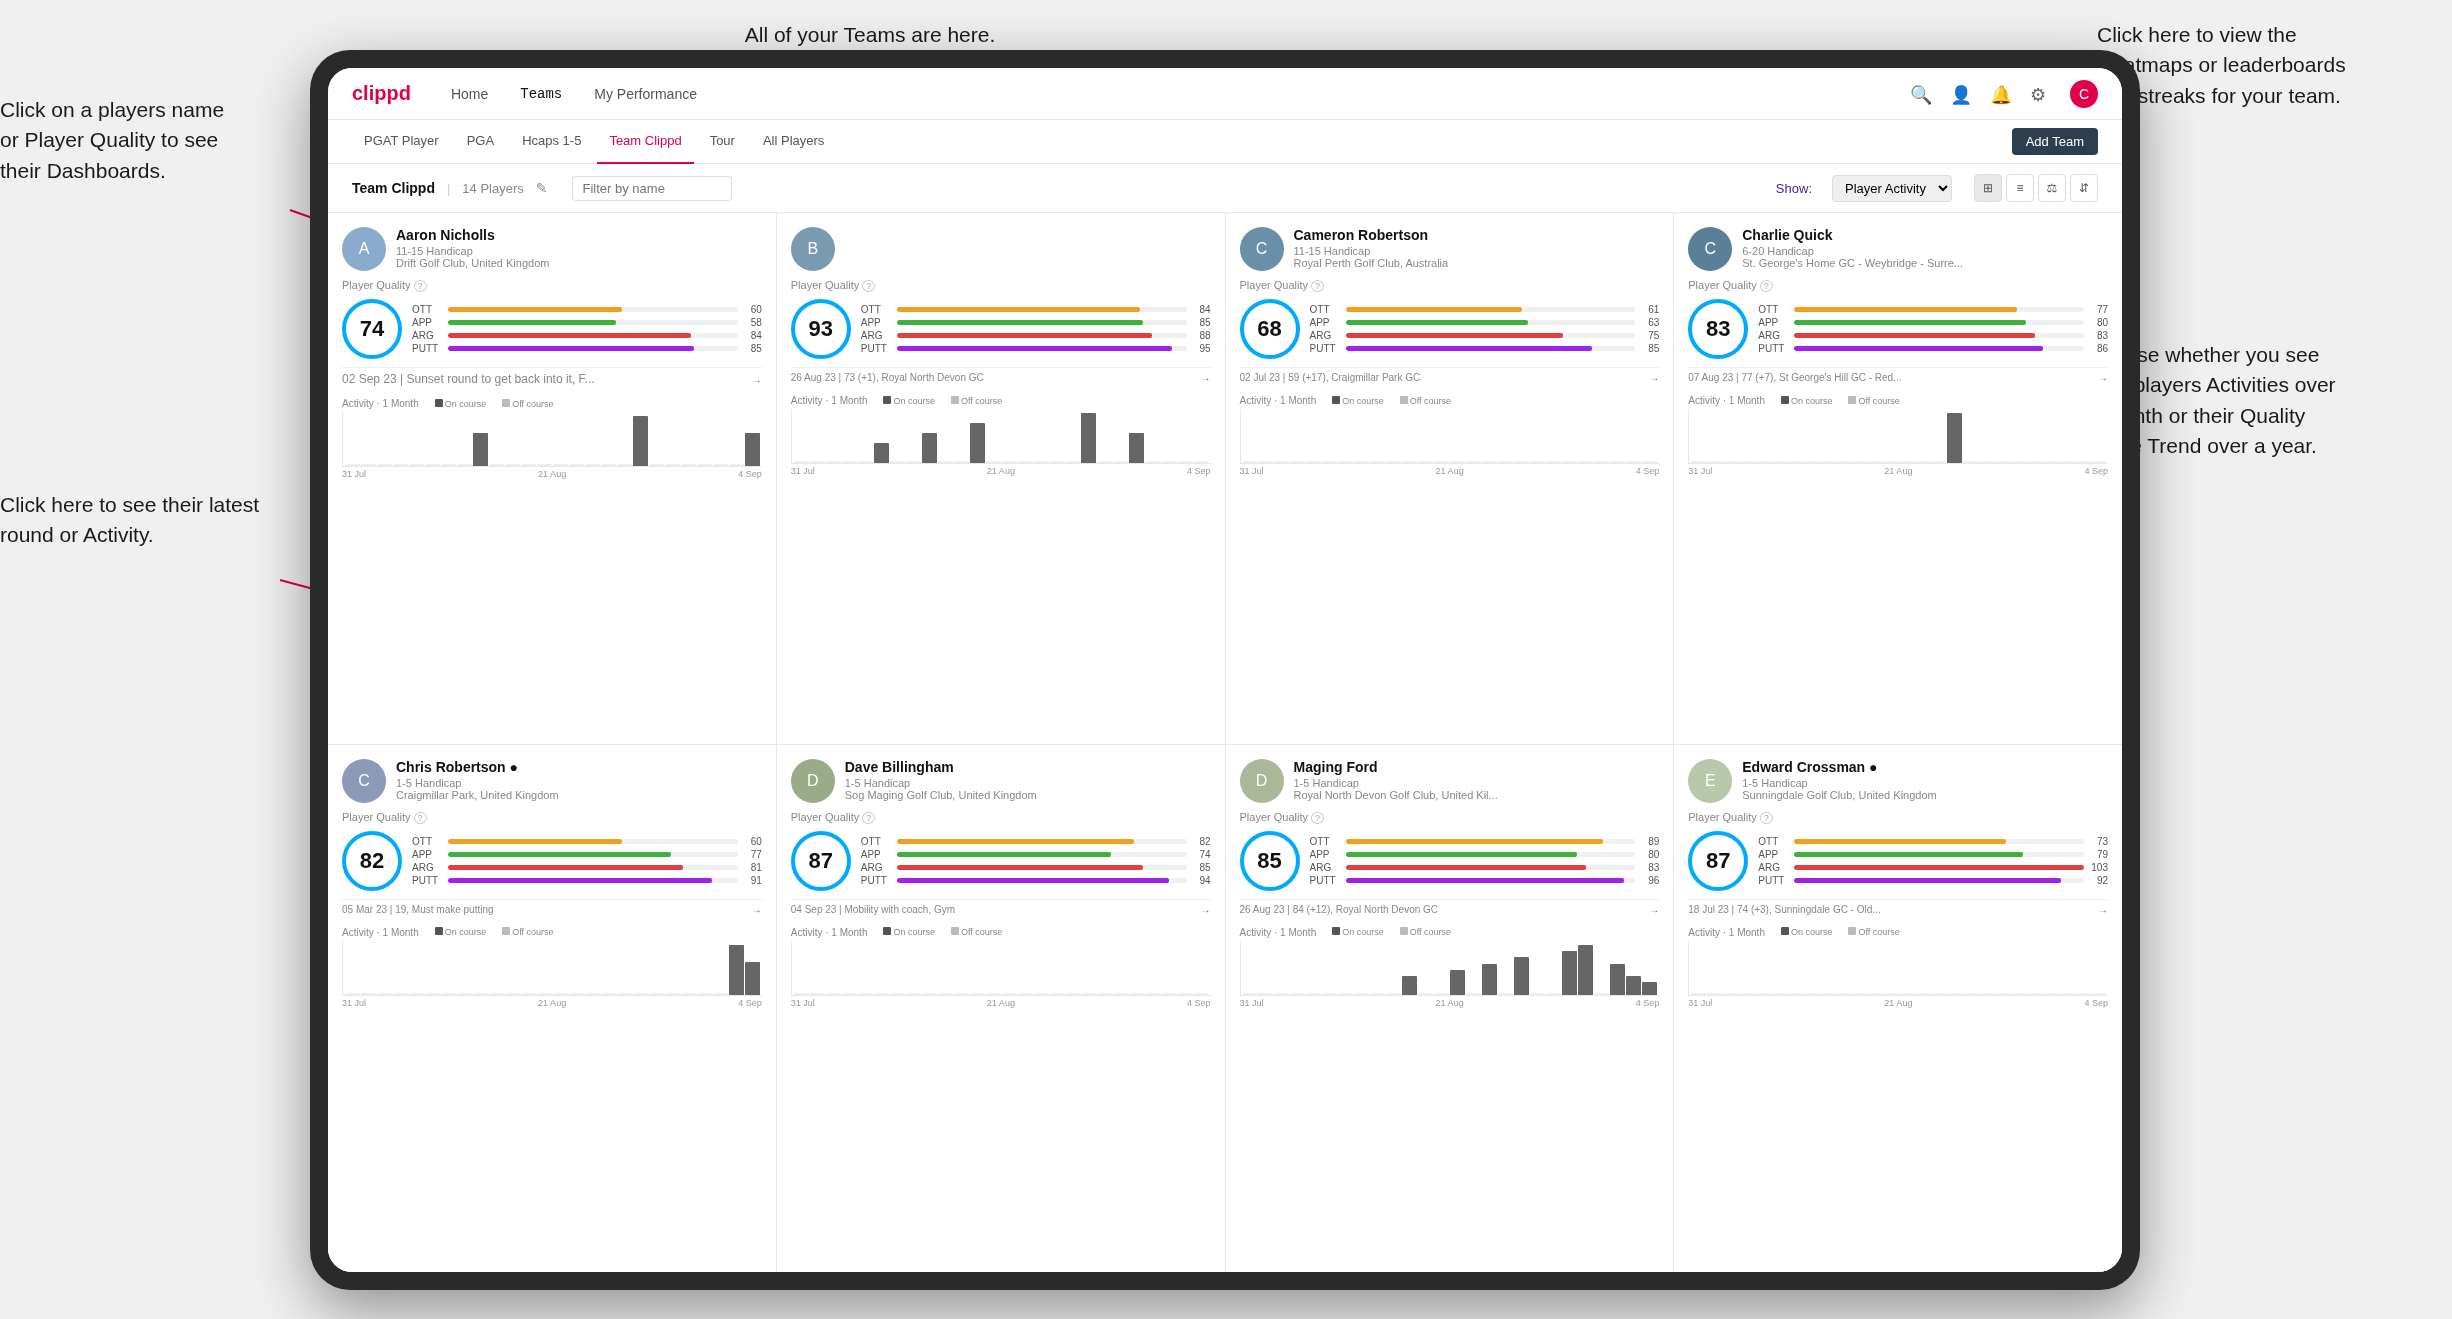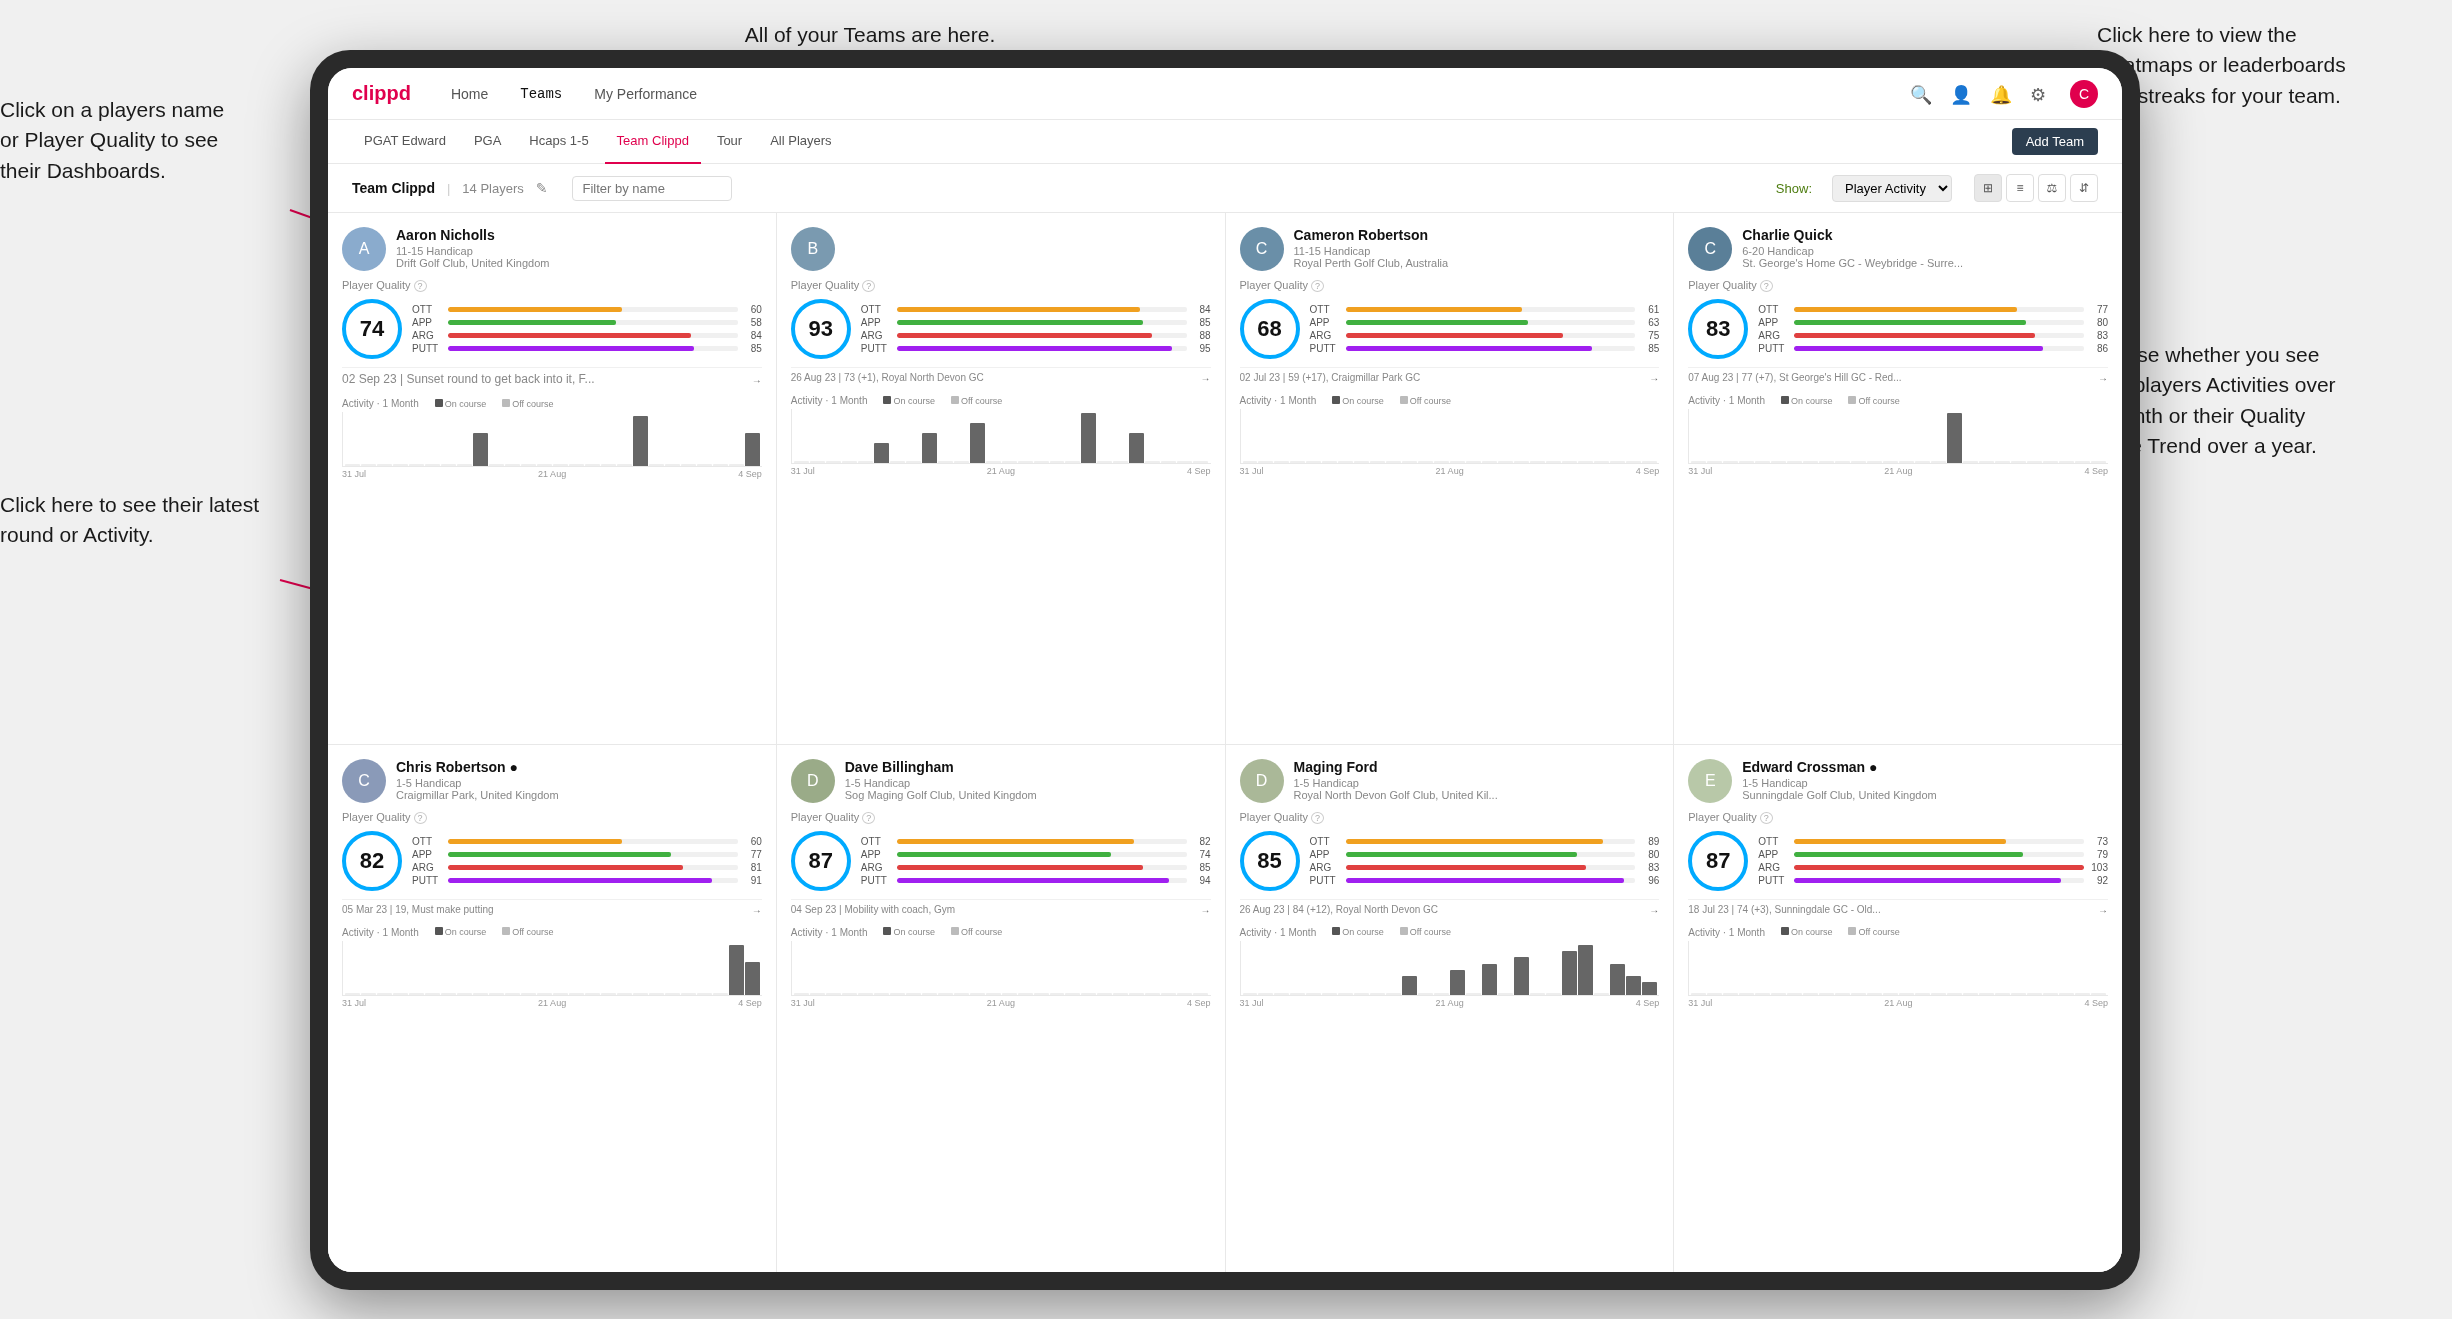--- a/index.html
+++ b/index.html
@@ -132,21 +132,21 @@
       border: 1px solid #ddd;
       border-radius: 4px;
       padding: 4px 10px;
       font-size: 13px;
       color: #999;
       width: 160px;
     }
     .show-label {
       margin-left: auto;
       font-size: 13px;
-      color: #4d7c0f;
+      color: #4c1d95;
     }
     .show-select {
       border: 1px solid #ddd;
       border-radius: 4px;
       padding: 4px 8px;
       font-size: 13px;
       margin-left: 8px;
     }
     .view-icons {
       display: flex;
@@ -361,21 +361,21 @@
       <div class="navbar-right">
         <span class="nav-icon">🔍</span>
         <span class="nav-icon">👤</span>
         <span class="nav-icon">🔔</span>
         <span class="nav-icon">⚙</span>
         <span class="nav-icon" style="background:#e0004d;color:#fff;border-radius:50%;width:28px;height:28px;display:flex;align-items:center;justify-content:center;font-size:14px;">C</span>
       </div>
     </div>
 
     <div class="subnav">
-      <span class="subnav-link">PGAT Edward</span>
+      <span class="subnav-link">PGAT Player</span>
       <span class="subnav-link">PGA</span>
       <span class="subnav-link">Hcaps 1-5</span>
       <span class="subnav-link active">Team Clippd</span>
       <span class="subnav-link">Tour</span>
       <span class="subnav-link">All Players</span>
       <button class="add-team-btn">Add Team</button>
     </div>
 
     <div class="team-header">
       <span class="team-title">Team Clippd</span>

